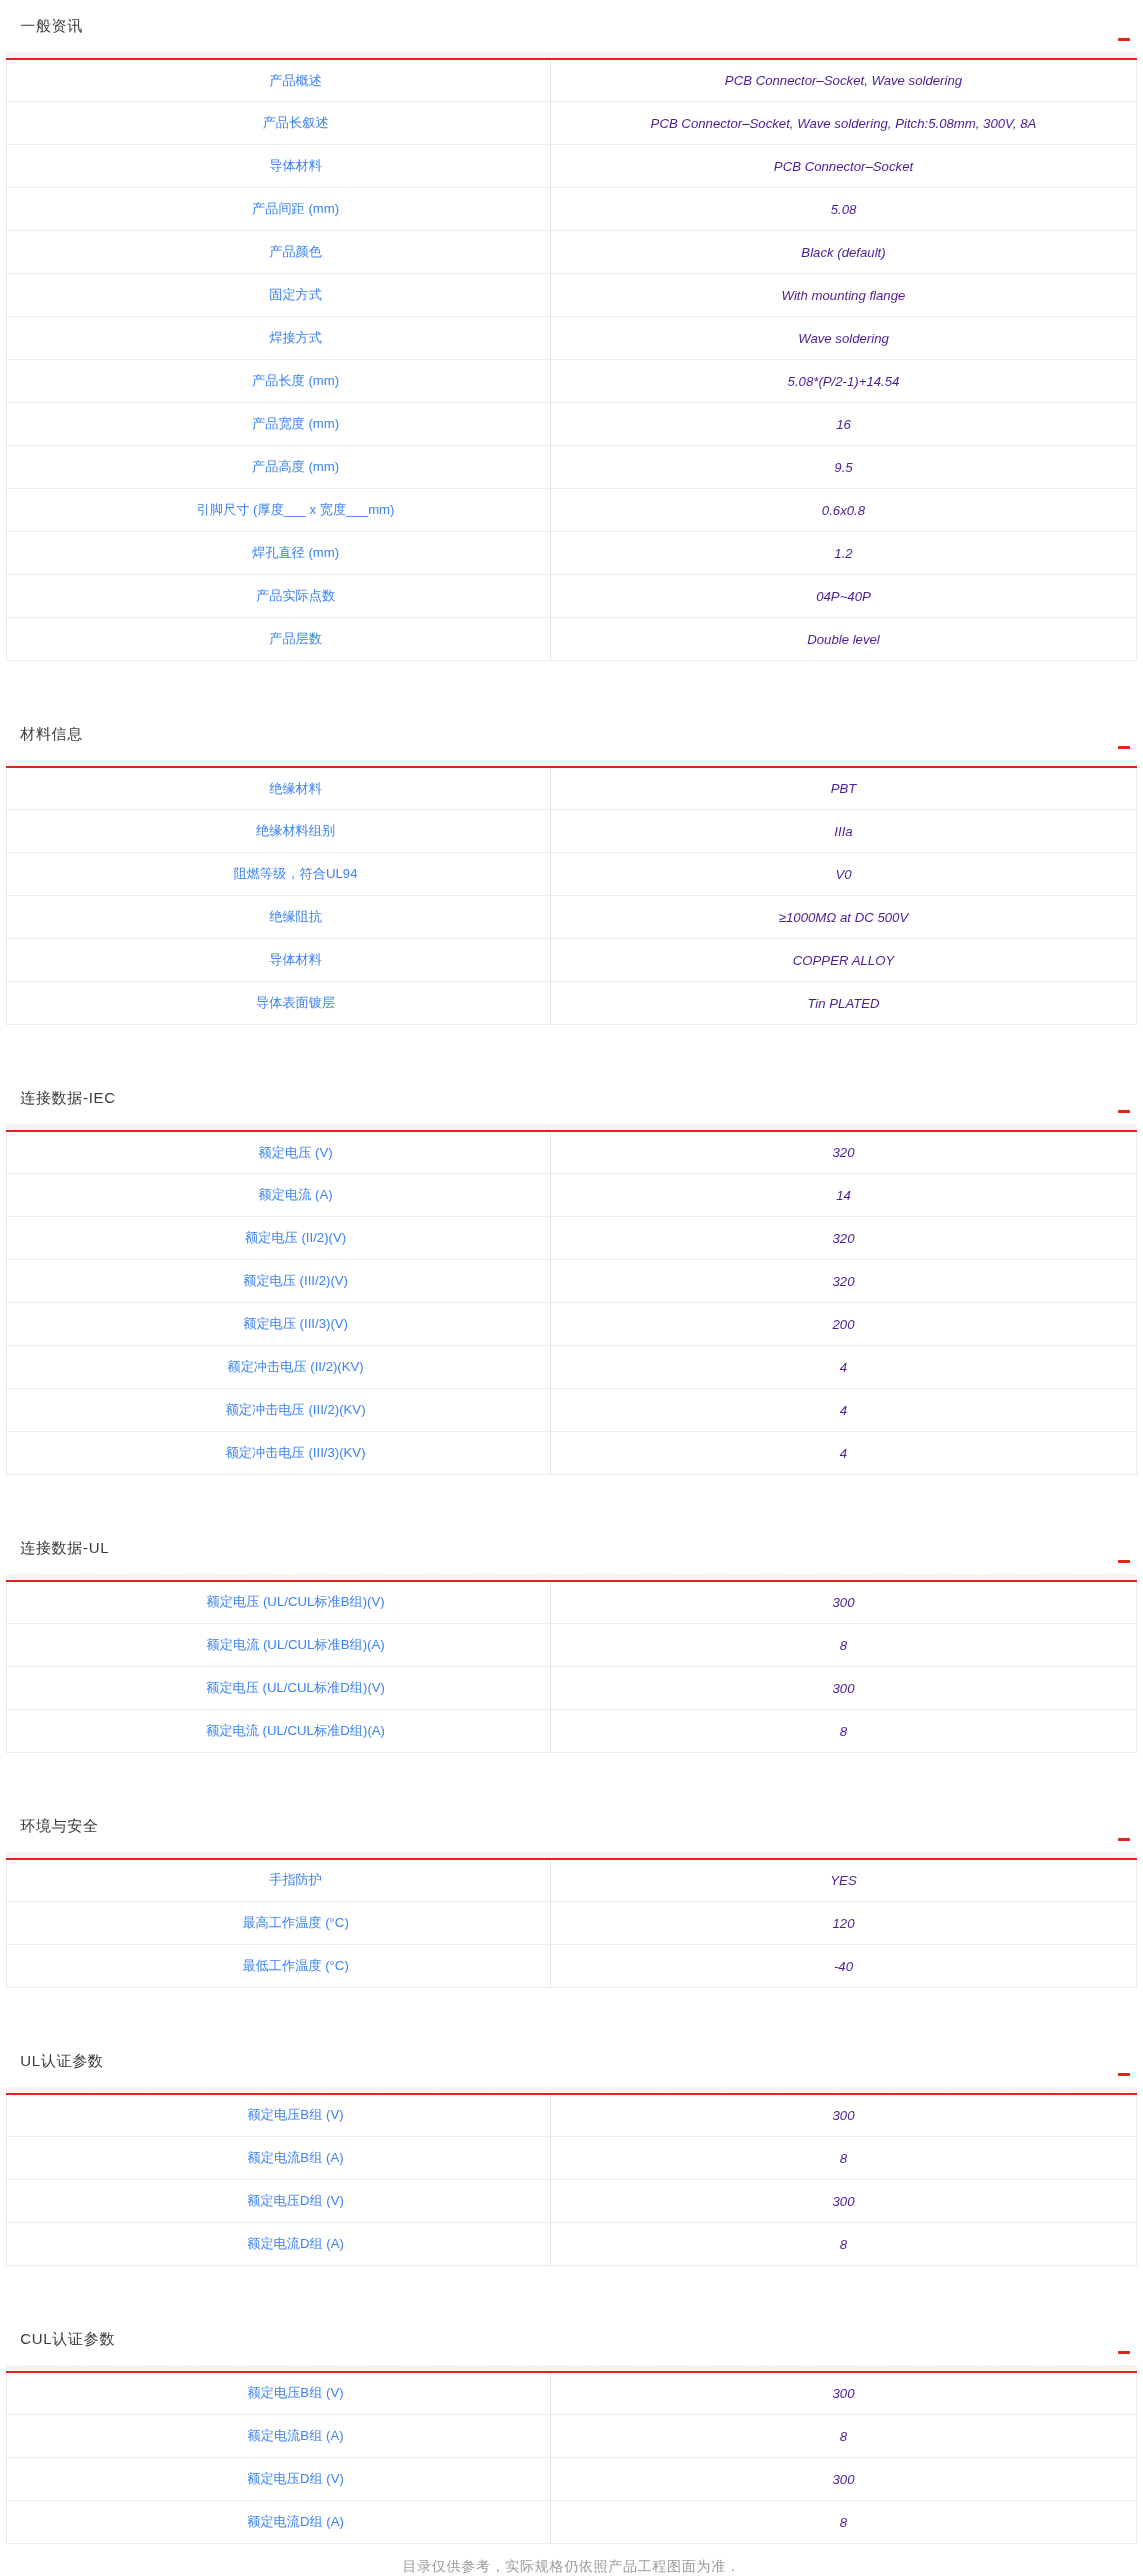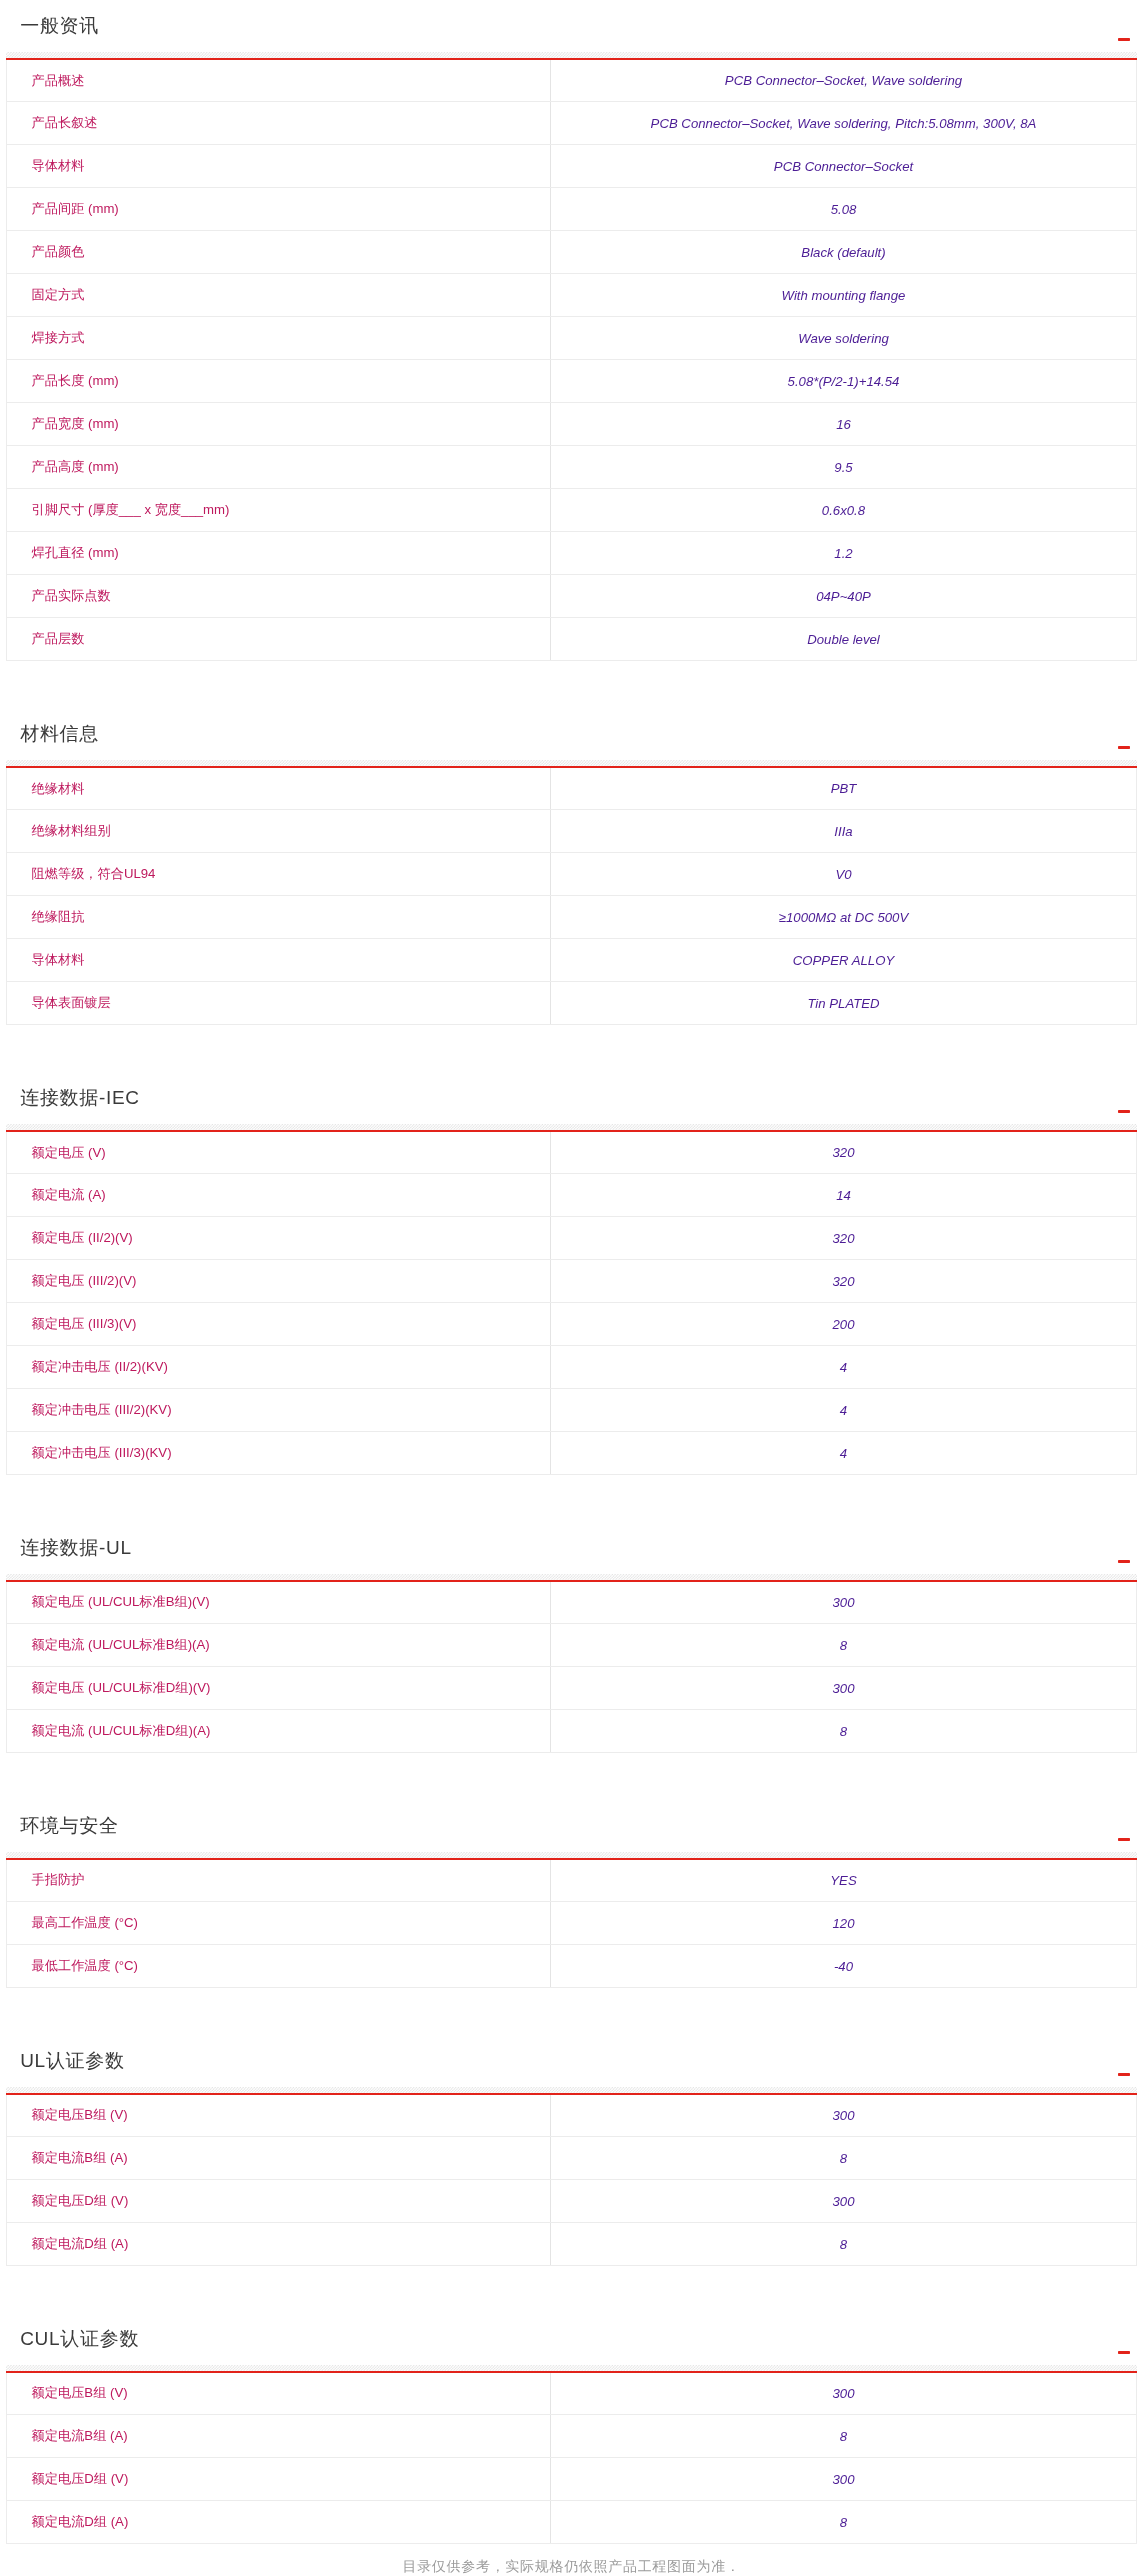--- a/index.html
+++ b/index.html
@@ -15,21 +15,21 @@
   }
   .spec-section { position: relative; }
   .spec-section + .spec-section { margin-top: 62px; }
 
   .section-header {
     position: relative;
     padding: 0 0 15.3px 14.6px;
   }
   .section-header h2 {
     margin: 0;
-    font-size: 19px;
+    font-size: 15px;
     line-height: 21.6px;
     font-weight: 400;
     color: #3a3a3a;
     letter-spacing: 0.7px;
   }
   .minus-icon {
     position: absolute;
     right: 7px;
     bottom: 11px;
     width: 12px;
@@ -58,22 +58,23 @@
     border-right: 0.7px solid #ececec;
   }
   table.spec-table td {
     height: 43px;
     border-bottom: 1.4px solid #ececec;
     font-size: 13.2px;
     overflow: hidden;
     white-space: nowrap;
   }
   td.label {
-    padding-left: 25px;
-    color: #be185d;
+    padding-left: 36px;
+    color: #3b82f6;
+    text-align: center;
   }
   td.value {
     text-align: center;
     color: #4c1d95;
     border-left: 1.4px solid #e4e4e4;
     font-style: italic;
   }
   col.col-label { width: 544px; }
 
   .footer {

